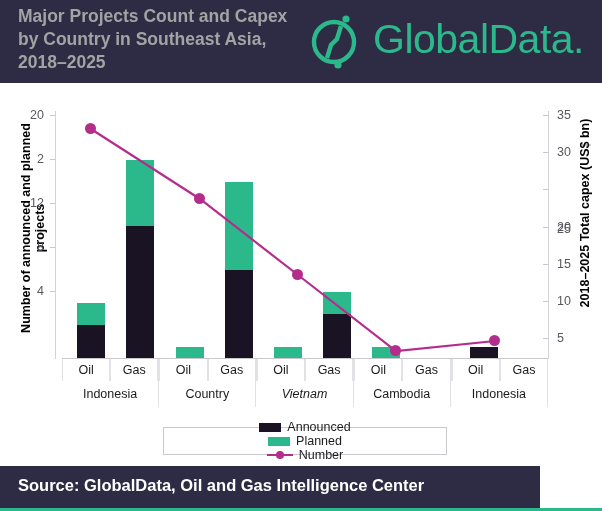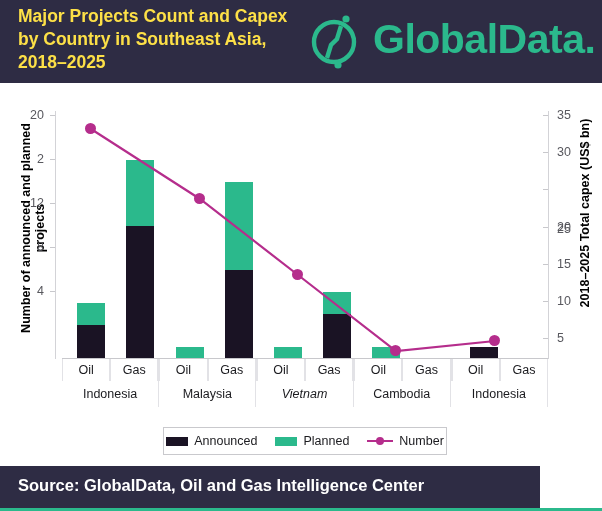--- a/index.html
+++ b/index.html
@@ -10,30 +10,30 @@
   }
   .page{position:relative;width:602px;height:511px;}
 
   
   .header{
     position:absolute;left:0;top:0;width:602px;height:83px;
     background:#2e2c44;
   }
   .header-title{
     position:absolute;left:18px;top:5px;width:280px;
-    color:#fde047;font-size:17.5px;font-weight:bold;line-height:23px;
+    color:#a3a3a3;font-size:17.5px;font-weight:bold;line-height:23px;
     letter-spacing:0px;
   }
   .logo{
     position:absolute;left:305px;top:10px;width:285px;height:62px;
   }
   .logo-mark{position:absolute;left:0px;top:2px;}
   .logo-word{
     position:absolute;left:68px;top:3px;
-    color:#2bb98c;font-size:41px;font-weight:bold;letter-spacing:-0.5px;
+    color:#2bb98c;font-size:41px;font-weight:normal;letter-spacing:-0.5px;
     line-height:52px;
     text-align:center;
   }
   .header-rule{
     position:absolute;left:0;top:83px;width:602px;height:3px;background:#ffffff;
   }
 
   
   .footer{
     position:absolute;left:0;top:466px;width:540px;height:45px;background:#2e2c44;
@@ -102,21 +102,21 @@
     border-right:1px solid #e2e2e6;
     font-size:12.5px;color:#1b1b1f;text-align:center;
     height:26px;line-height:26px;
   }
 
   
   .legend{
     position:absolute;left:163px;top:341px;
     width:282px;height:26px;
     border:1px solid #c9c9cd;background:#ffffff;
-    display:flex;align-items:center;justify-content:center;
+    display:flex;align-items:center;justify-content:center;flex-direction:column;
   }
   .legend-item{display:flex;align-items:center;margin:0 9px;}
   .swatch{width:22px;height:9px;margin-right:6px;}
   .legend-label{font-size:12.5px;color:#1b1b1f;}
   .legend-line{
     position:relative;width:26px;height:10px;margin-right:6px;
   }
   .legend-line .ln{
     position:absolute;left:0;top:4px;width:26px;height:2px;background:#b52d8c;
   }
@@ -237,21 +237,21 @@
         <div class="xcell" style="width:49px;">Gas</div>
         <div class="xcell blank" style="width:0px;"></div>
         <div class="xcell" style="width:49px;">Oil</div>
         <div class="xcell" style="width:49px;">Gas</div>
         <div class="xcell blank" style="width:0px;"></div>
         <div class="xcell" style="width:49px;">Oil</div>
         <div class="xcell" style="width:49px;">Gas</div>
       </div>
       <div class="xrow">
         <div class="xcell-country" style="width:98px;">Indonesia</div>
-        <div class="xcell-country" style="width:98px;">Malaysia</div>
+        <div class="xcell-country" style="width:98px;">Country</div>
         <div class="xcell-country" style="width:98px;font-style:italic;">Vietnam</div>
         <div class="xcell-country" style="width:98px;">Cambodia</div>
         <div class="xcell-country" style="width:98px;">Indonesia</div>
       </div>
     </div>
 
     <div class="legend">
       <div class="legend-item">
         <div class="swatch" style="background:#1a1324;"></div>
         <div class="legend-label">Announced</div>

